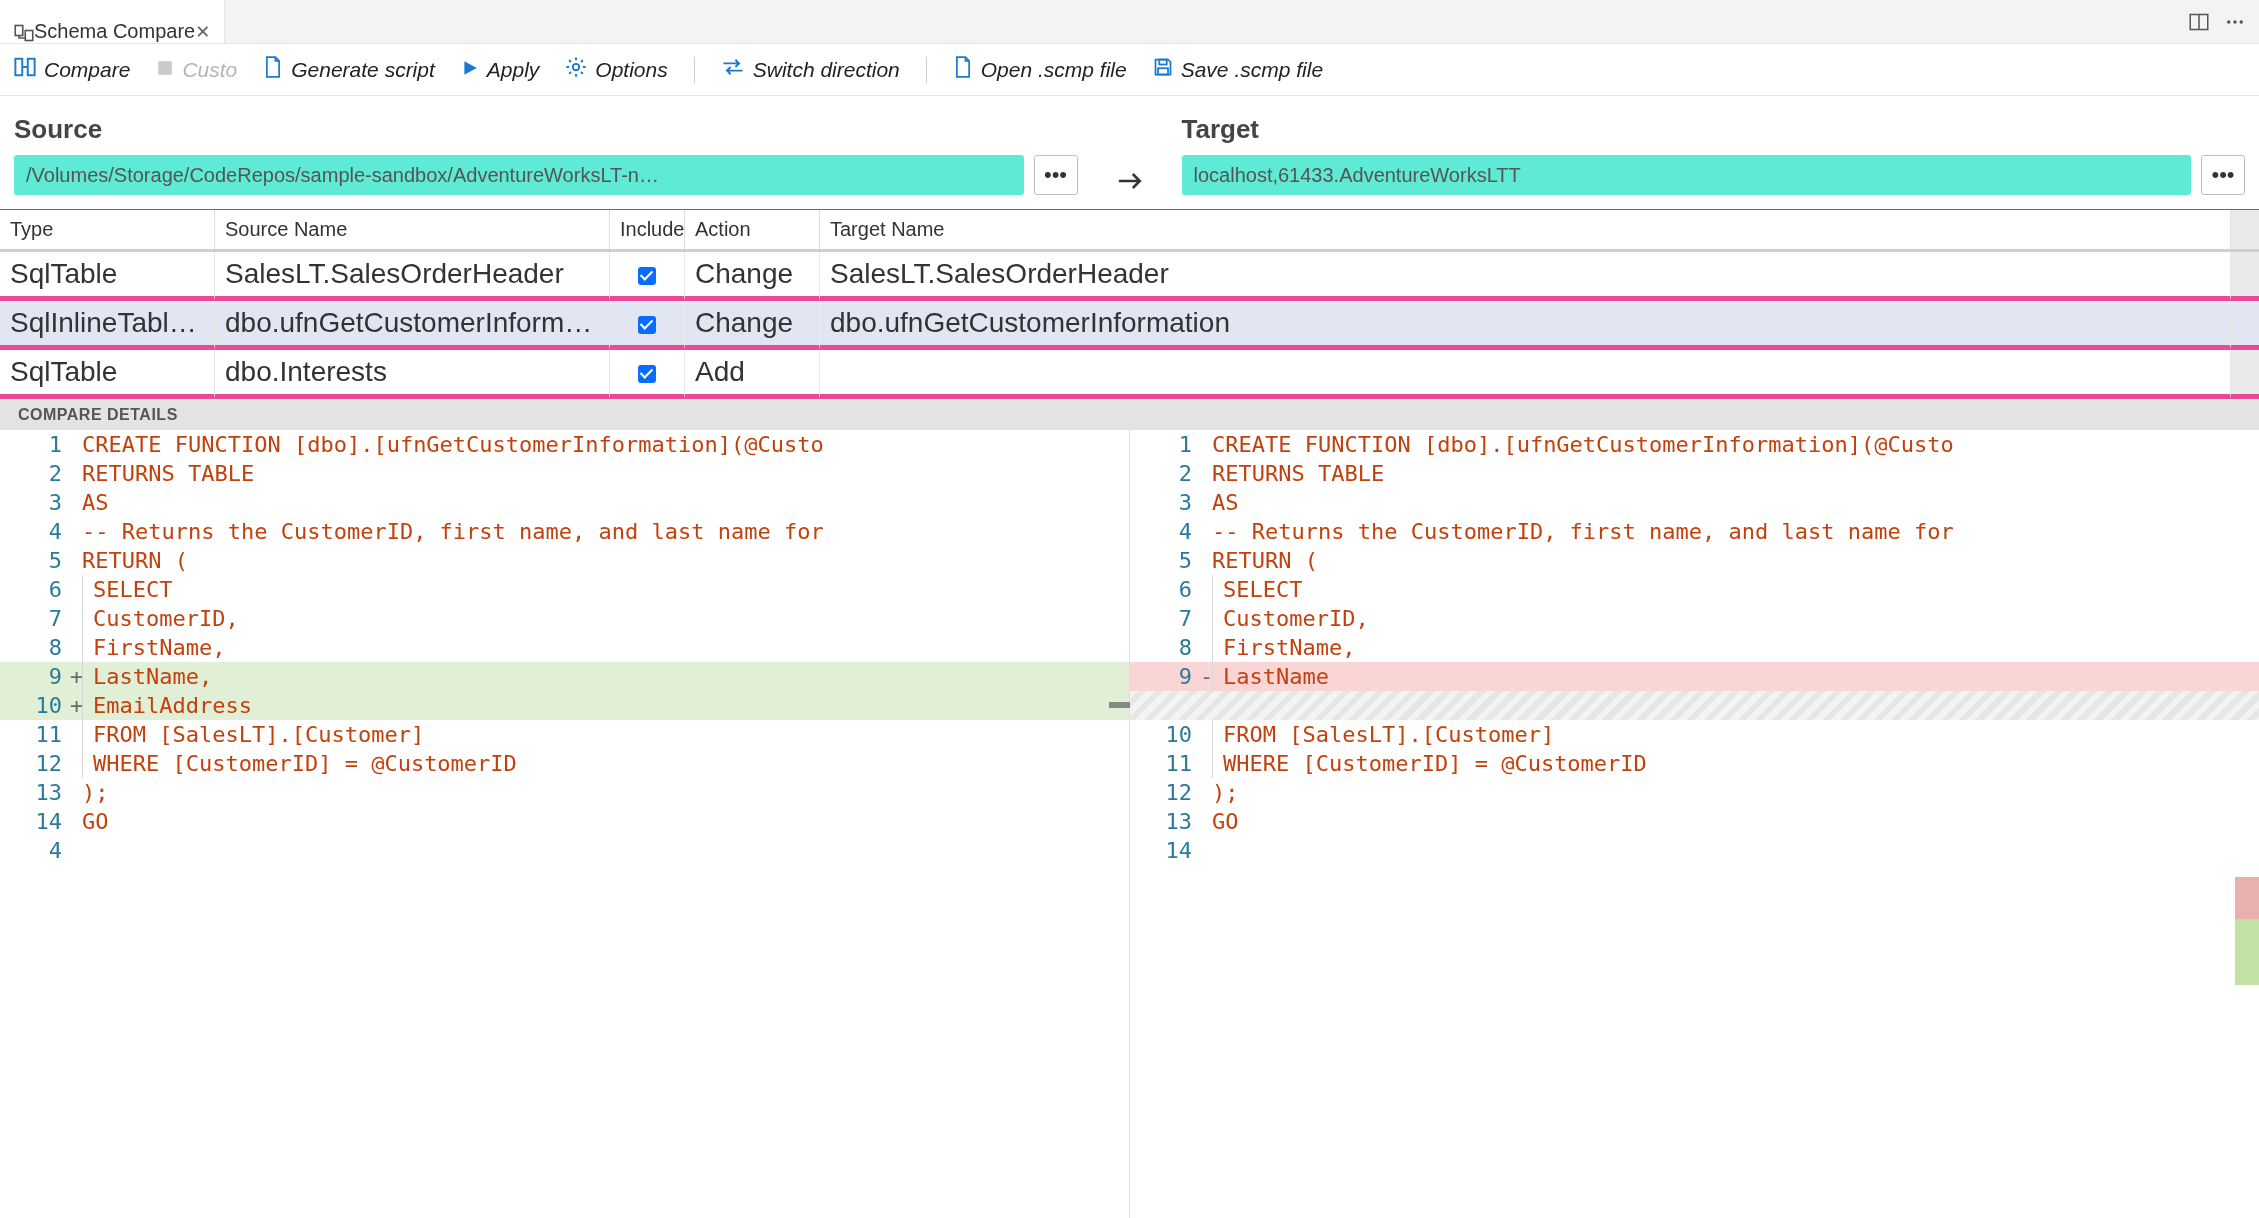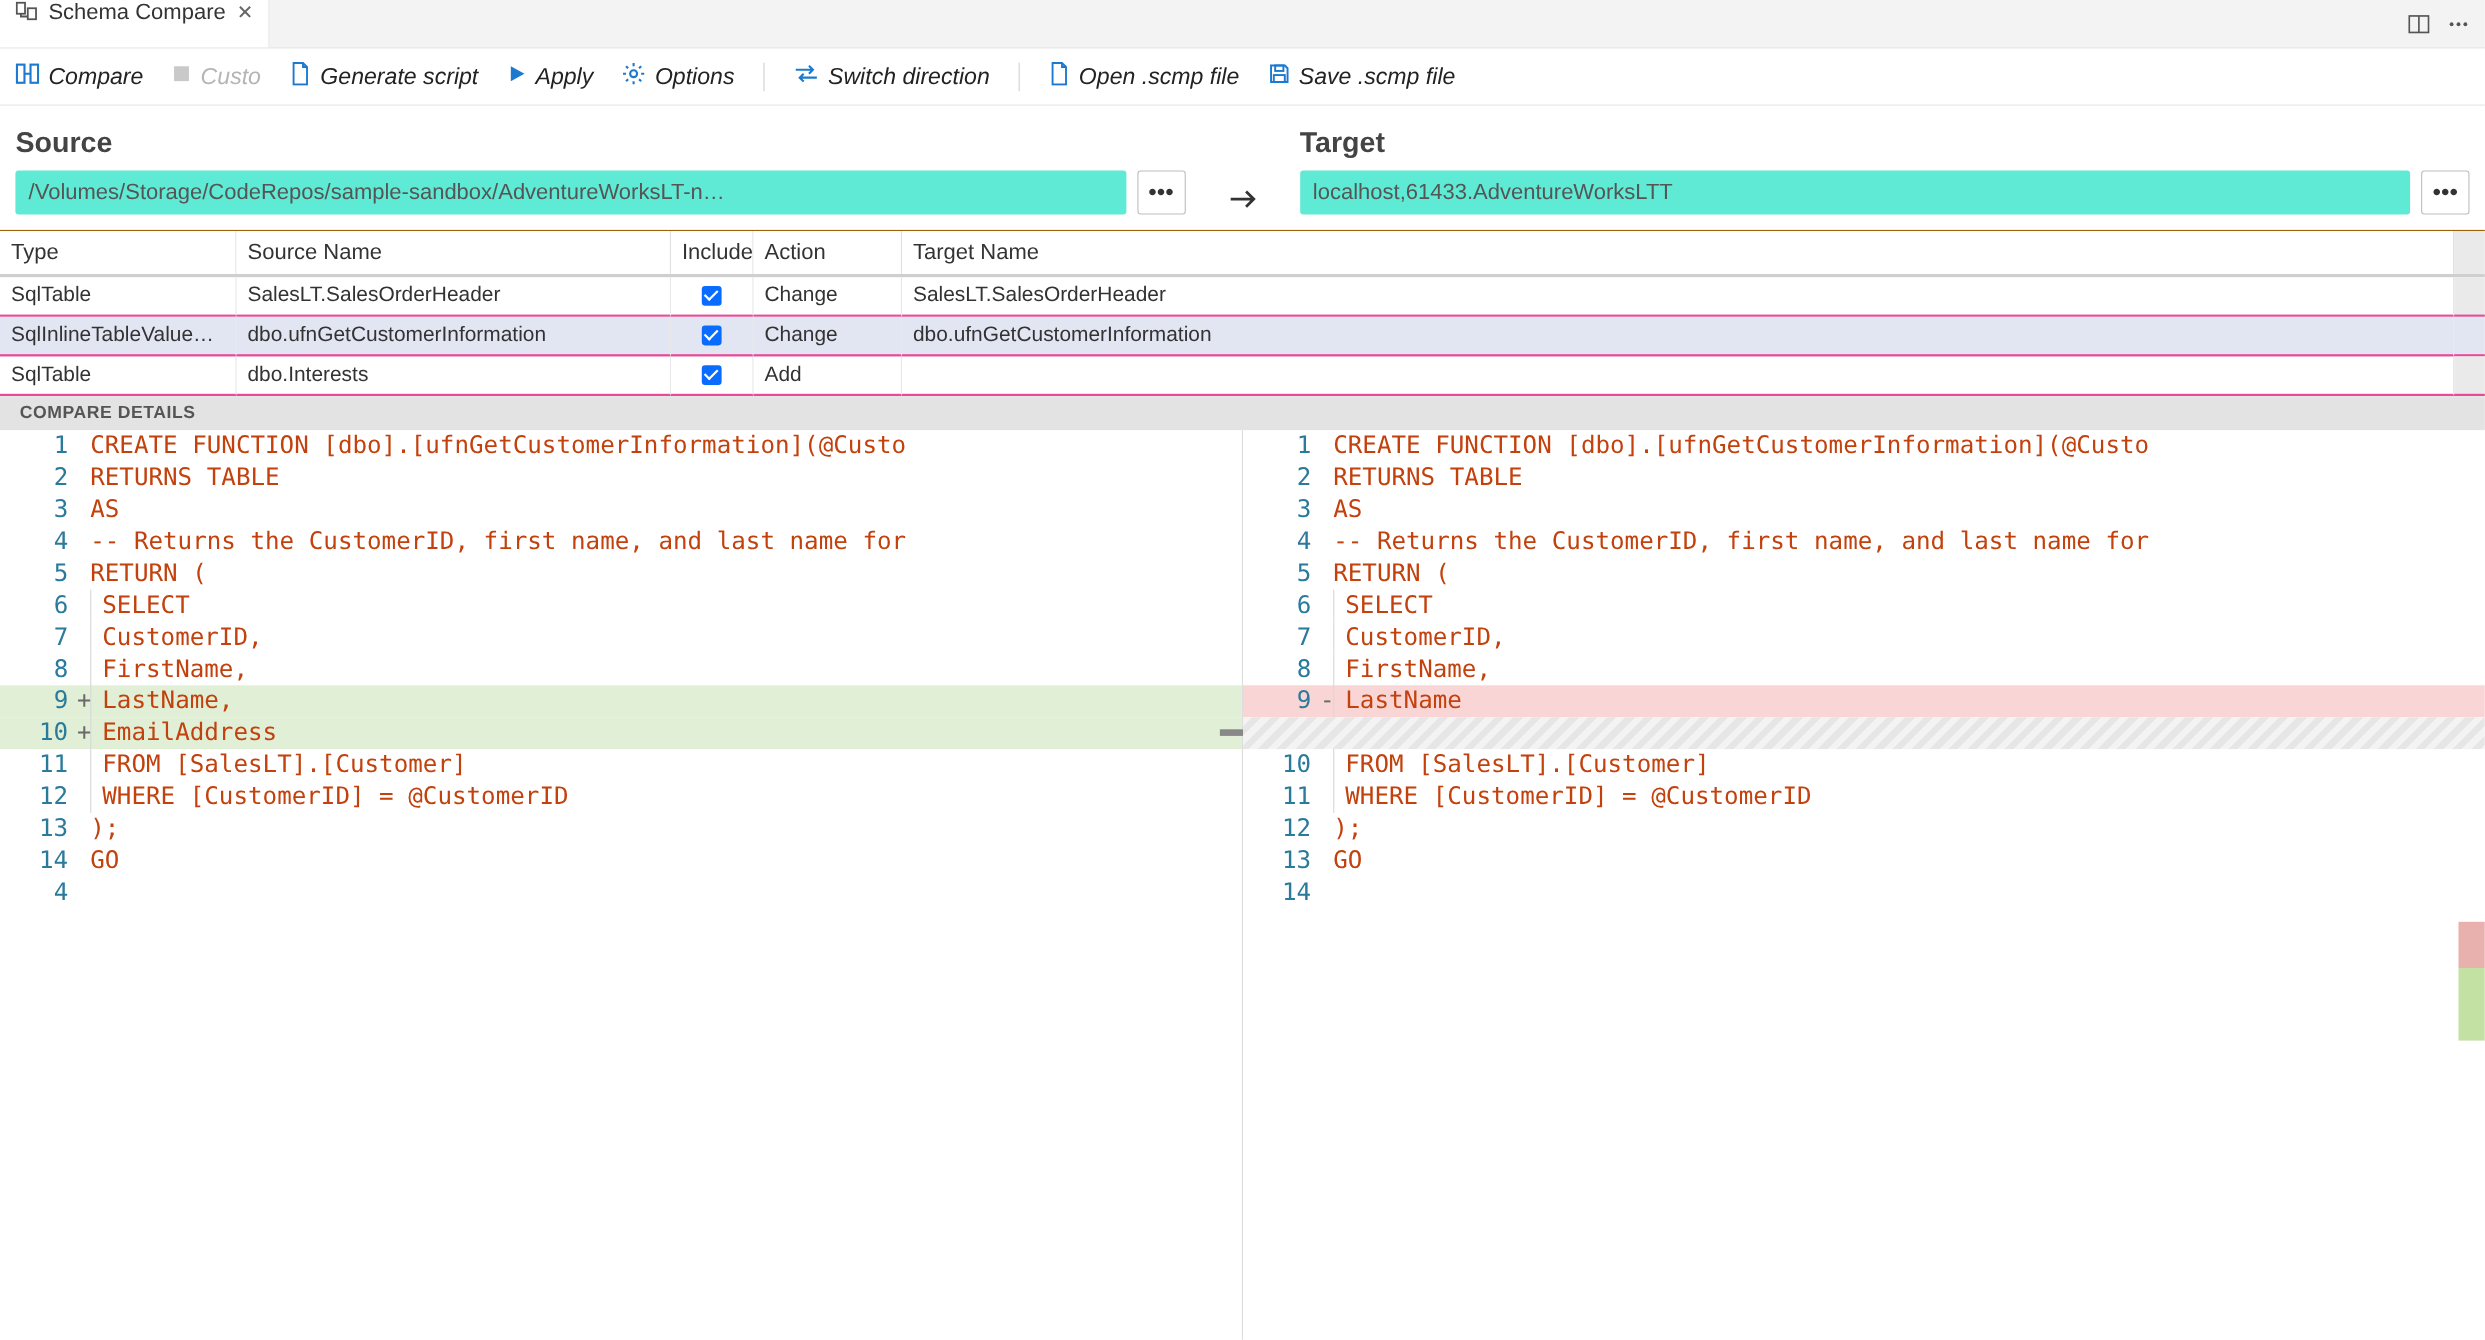--- a/index.html
+++ b/index.html
@@ -14,22 +14,21 @@
   
   .tabbar {
     height: 44px;
     background: #f3f3f3;
     display: flex;
     align-items: stretch;
     border-bottom: 1px solid #e5e5e5;
   }
   .tab {
     display: flex;
-    align-items: flex-start;
-    gap: 10px;
+    align-items: flex-end;
     padding: 0 14px;
     background: #ffffff;
     border-right: 1px solid #e5e5e5;
     font-size: 20px;
   }
   .tab .close { color: #666; cursor: pointer; font-size: 18px; }
   .tabbar-spacer { flex: 1; }
   .tabbar-right {
     display: flex;
     align-items: center;
@@ -127,23 +126,23 @@
     font-size: 20px;
     color: #333;
     border-right: 1px solid #e0e0e0;
     background: #fff;
   }
   .grid-header {
     border-bottom: 3px solid #cfcfcf;
   }
   .grid-row .cell, .grid-row2 .cell {
     padding: 6px 10px;
-    font-size: 19px;
+    font-size: 28px;
     border-right: 1px solid #e8e8e8;
-    border-bottom: 2px solid #ec4899;
+    border-bottom: 5px solid #ec4899;
     white-space: nowrap;
     overflow: hidden;
     text-overflow: ellipsis;
   }
   .grid-row.selected .cell,
   .grid-row2.selected .cell { background: #e2e6f3; }
   .cell.center { text-align: center; }
   .cell.scroll-gutter {
     border-right: none;
     background: #eaeaea;

